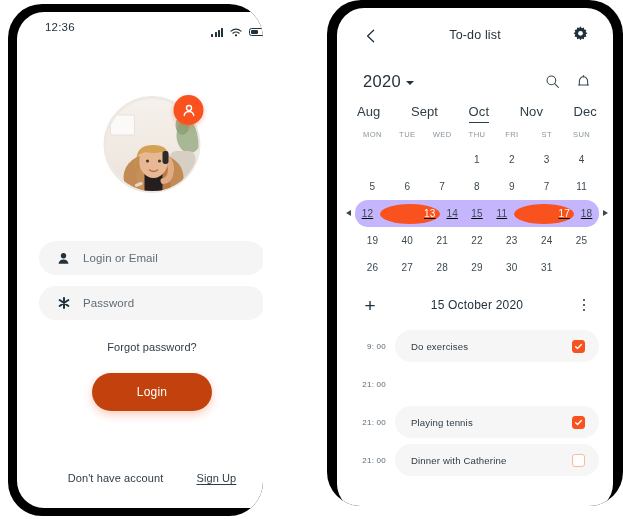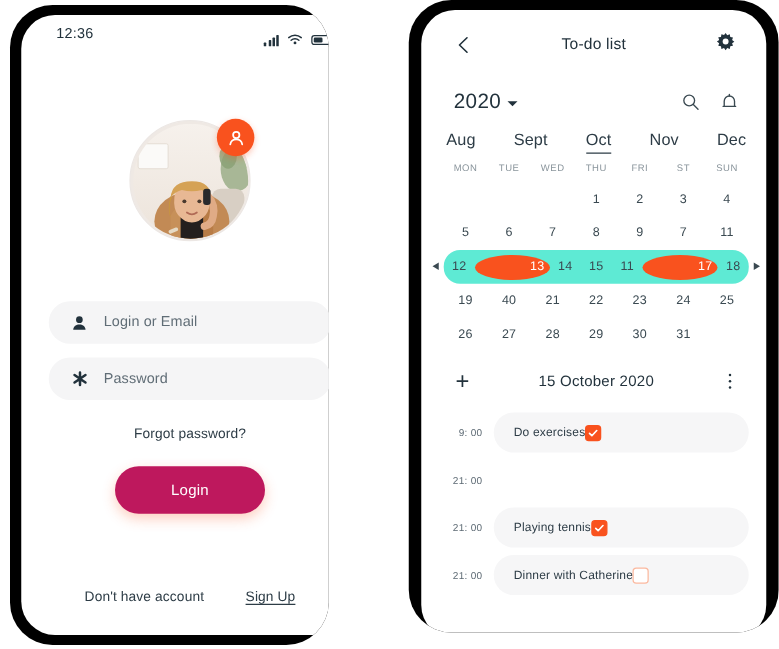--- a/index.html
+++ b/index.html
@@ -50,21 +50,21 @@
     border-radius:17px;display:flex;align-items:center;box-sizing:border-box;padding-left:18px;}
   .field .ficon{width:20px;display:flex;align-items:center;justify-content:flex-start;
     color:#22323c;flex:none;}
   .field .ftext{font-size:11.5px;color:#606d76;letter-spacing:.1px;margin-left:6px;}
   .f-login{top:229px;}
   .f-pass{top:274px;}
 
   .forgot{position:absolute;left:0;right:0;top:329px;text-align:center;font-size:11px;
     color:#2d3c46;letter-spacing:.1px;}
   .loginbtn{position:absolute;left:50%;transform:translateX(-50%);top:361px;
-    width:120px;height:38px;border-radius:19px;background:#be185d;border:none;
+    width:120px;height:38px;border-radius:19px;background:#c2410c;border:none;
     color:#ffffff;font-size:12px;font-family:"Liberation Sans",sans-serif;
     letter-spacing:.2px;cursor:pointer;box-shadow:0 4px 10px rgba(249,82,30,.28);}
   .footline{position:absolute;left:0;right:0;top:460px;text-align:center;font-size:11px;
     color:#2d3c46;letter-spacing:.1px;}
   .footline .signup{margin-left:30px;text-decoration:underline;text-underline-offset:2px;
     cursor:pointer;color:#2d3c46;}
 
   
   .topbar{position:absolute;left:0;top:14px;width:100%;height:34px;}
   .backchev{position:absolute;left:24px;top:4px;width:20px;height:20px;cursor:pointer;}
@@ -81,21 +81,21 @@
   .months{position:absolute;left:20px;right:16px;top:96px;display:flex;
     justify-content:space-between;align-items:baseline;}
   .month{font-size:13px;color:#2d3c46;letter-spacing:.1px;cursor:pointer;padding-bottom:3px;}
   .month.active{border-bottom:1.4px solid #2d3c46;}
 
   .dows{position:absolute;left:18px;right:14px;top:122px;display:flex;}
   .dows span{flex:1;text-align:center;font-size:7.6px;color:#8a959c;letter-spacing:.4px;}
 
   .weeks{position:absolute;left:18px;right:14px;top:138px;}
   .week{display:flex;height:27px;align-items:center;position:relative;}
-  .week.hl{background:#5eead4;border-radius:13px;}
+  .week.hl{background:#c4b5fd;border-radius:13px;text-decoration:underline;}
   .cell{flex:1;display:flex;align-items:center;justify-content:center;font-size:10px;
     color:#3a4951;letter-spacing:.2px;height:27px;cursor:pointer;}
   .cell.empty{cursor:default;}
   .cell .pill{width:20px;height:20px;border-radius:50%;display:flex;align-items:center;
     justify-content:center;}
   .cell.sel .pill{background:#f9521e;color:#ffffff;padding-left:40px;}
   .navarrow{position:absolute;width:0;height:0;top:50%;margin-top:-3.5px;cursor:pointer;}
   .navarrow.l{left:-9px;border-top:3.5px solid transparent;border-bottom:3.5px solid transparent;
     border-right:5px solid #3a4951;}
   .navarrow.r{right:-9px;border-top:3.5px solid transparent;border-bottom:3.5px solid transparent;
@@ -108,21 +108,21 @@
     width:18px;text-align:center;}
   .listdate{font-size:12px;color:#22323c;letter-spacing:.2px;}
   .kebab{display:flex;flex-direction:column;gap:2.5px;cursor:pointer;width:18px;align-items:center;}
   .kebab i{width:2.4px;height:2.4px;border-radius:50%;background:#22323c;display:block;}
 
   .tasks{position:absolute;left:20px;right:14px;top:322px;}
   .task{display:flex;align-items:center;height:32px;margin-bottom:6px;}
   .tasktime{width:38px;flex:none;font-size:8px;color:#5c6973;letter-spacing:.25px;text-align:right;
     padding-right:9px;box-sizing:border-box;}
   .taskbody{flex:1;height:32px;background:#f6f6f7;border-radius:16px;display:flex;
-    align-items:center;justify-content:flex-start;padding:0 14px 0 16px;box-sizing:border-box;}
+    align-items:center;justify-content:space-between;padding:0 14px 0 16px;box-sizing:border-box;}
   .tasklabel{font-size:9.6px;color:#2d3c46;letter-spacing:.15px;}
   .cbox{width:13px;height:13px;border-radius:3px;box-sizing:border-box;flex:none;
     display:flex;align-items:center;justify-content:center;cursor:pointer;}
   .cbox.on{background:#f9521e;border:1px solid #f9521e;}
   .cbox.off{background:#ffffff;border:1.3px solid #fbb89e;}
 </style>
 </head>
 <body>
 
 <div class="stage">

